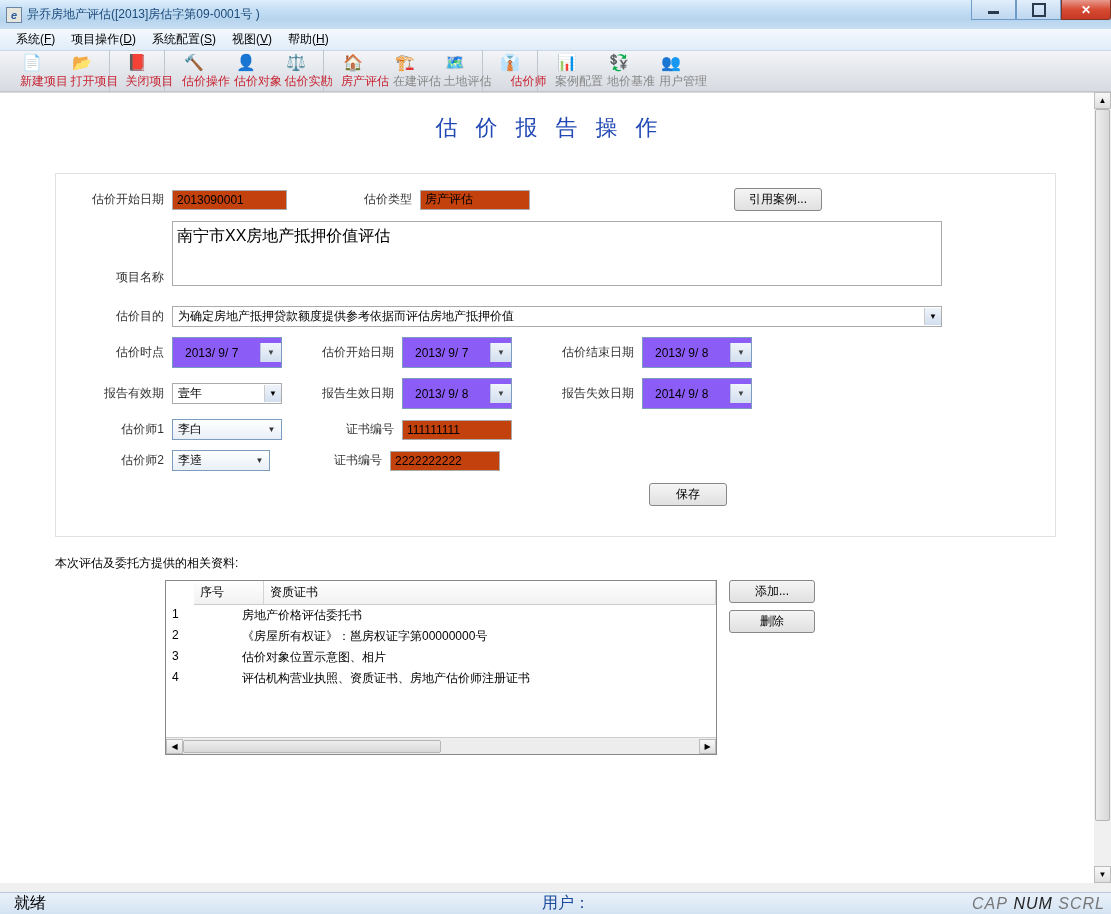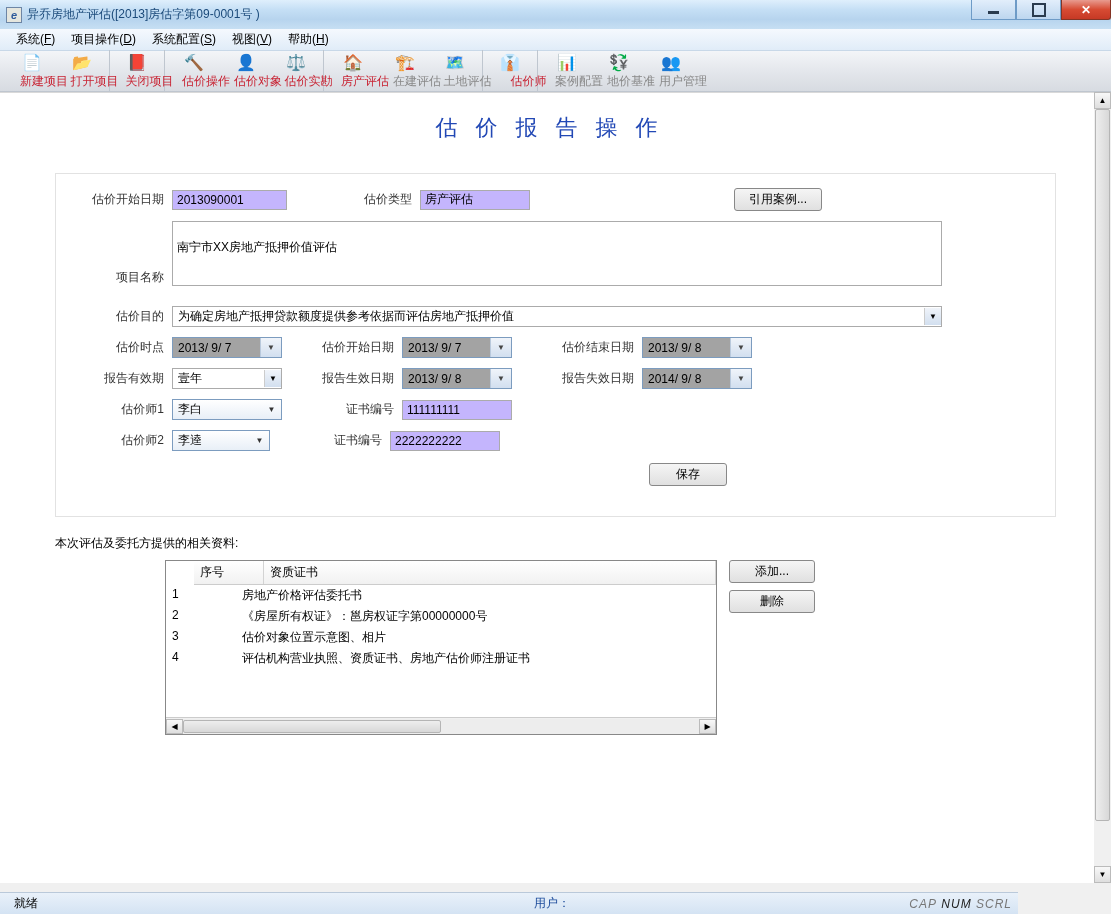--- a/index.html
+++ b/index.html
@@ -112,42 +112,42 @@
   background:#fff;
 }
 .row { display:flex; align-items:center; margin-bottom:10px; }
 .lbl { width:80px; text-align:right; margin-right:8px; color:#333; }
 .lbl.w90 { width:90px;}
 .txt {
   height:20px;
   border:1px solid #ababab;
   padding:1px 4px;
   font-family:inherit; font-size:12px;
-  background:#c4b5fd;
+  background:#c2410c;
 }
 .txt.small{ width:110px; }
 .select {
   height:21px;
   border:1px solid #7c9cbf;
   background:linear-gradient(#fff,#e8eff7);
   display:flex; align-items:center; justify-content:space-between;
   padding:0 2px 0 5px;
   cursor:pointer;
 }
 .select .arrow{
   width:15px; height:15px;
   display:flex; align-items:center; justify-content:center;
   font-size:8px; color:#333;
 }
 .datebox {
-  height:21px; width:110px;
+  height:31px; width:110px;
   border:1px solid #7c9cbf;
   display:flex; align-items:center; justify-content:space-between;
-  padding-left:5px;
-  background:#a3a3a3;
+  padding-left:12px;
+  background:#8b5cf6;
 }
 .datebox .cal {
   width:21px; height:19px;
   background:linear-gradient(#f0f4fa,#d2dfef);
   border-left:1px solid #b9c9dc;
   display:flex;align-items:center;justify-content:center;
   font-size:8px; color:#444;
 }
 .btn {
   height:23px;
@@ -155,22 +155,22 @@
   border:1px solid #888;
   border-radius:3px;
   padding: 2px 14px;
   font-family:inherit; font-size:12px;
   cursor:pointer;
   min-width:78px;
 }
 .textarea {
   width:770px; height:65px;
   border:1px solid #ababab;
-  padding:17px 4px;
-  font-family:inherit; font-size:12px;
+  padding:4px 4px;
+  font-family:inherit; font-size:16px;
   resize:none;
   overflow-y:scroll;
 }
 .combo {
   height:21px;
   border:1px solid #ababab;
   display:flex; align-items:center; justify-content:space-between;
   padding-left:5px;
   background:#fff;
 }
@@ -205,26 +205,26 @@
 .scrollbar-v{
   position:absolute; right:0; top:0; width:17px; height:100%;
   background:#f0f0f0;
 }
 .scrollbar-v .sbtn{ width:17px;height:17px;background:linear-gradient(#f8f8f8,#dedede);border:1px solid #bbb;display:flex;align-items:center;justify-content:center;font-size:8px;position:absolute;}
 .scrollbar-v .sbtn.up{top:0;}
 .scrollbar-v .sbtn.dn{bottom:0;}
 .scrollbar-v .vthumb{position:absolute;top:17px;left:1px;width:15px;height:90%;background:linear-gradient(90deg,#eee,#d8d8d8);border:1px solid #b5b5b5;border-radius:2px;}
 .content-wrap{ position:relative; height:791px;}
 .statusbar{
-  position:absolute; left:0; bottom:0; width:1018px; height:22px;
+  position:absolute; left:0; bottom:0; width:1111px; height:22px;
   background:linear-gradient(#e9f1fa,#d4e3f3);
   border-top:1px solid #bac9da;
   display:flex; align-items:center;
   padding:0 6px;
-  font-size:12px;
+  font-size:16px;
 }
 .statusbar .cell{ padding:0 8px;}
 .statusbar .user{ color:#1b4a9a; margin-left:480px;}
 .statusbar .right{ margin-left:auto; color:#777; letter-spacing:1px;font-style:italic;}
 .statusbar .right b{ color:#222; font-weight:normal;}
 </style>
 </head>
 <body>
 
 <div class="titlebar">

